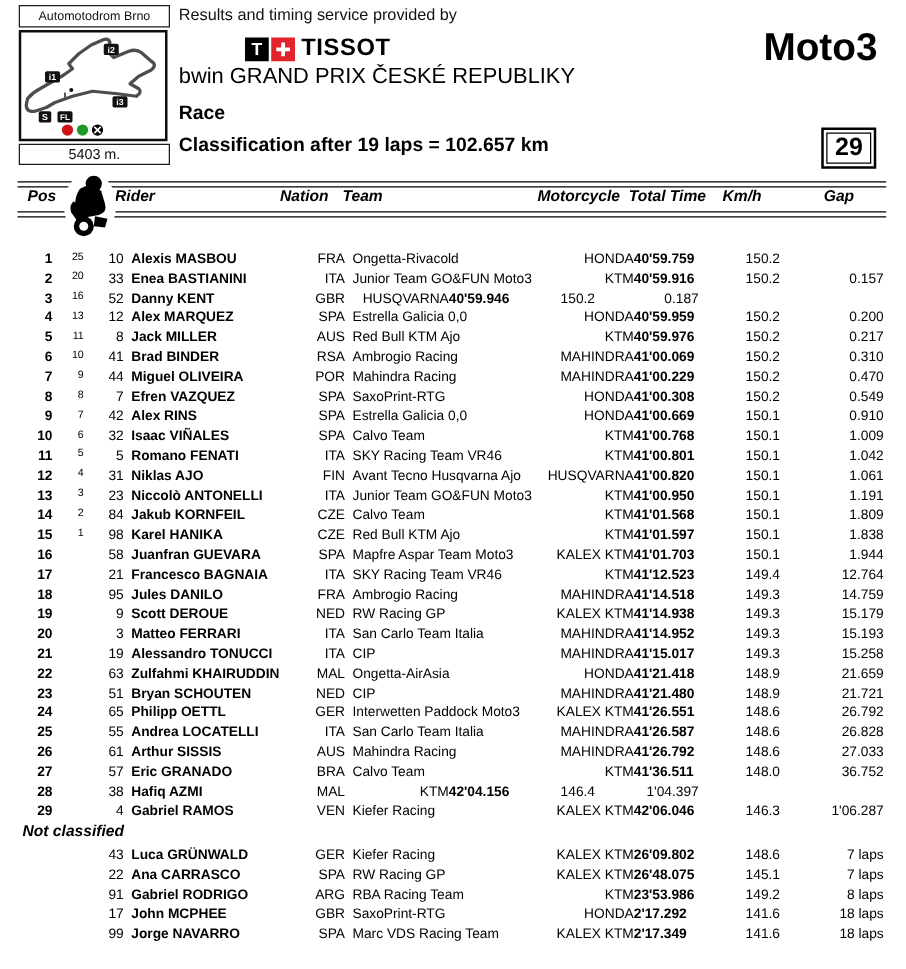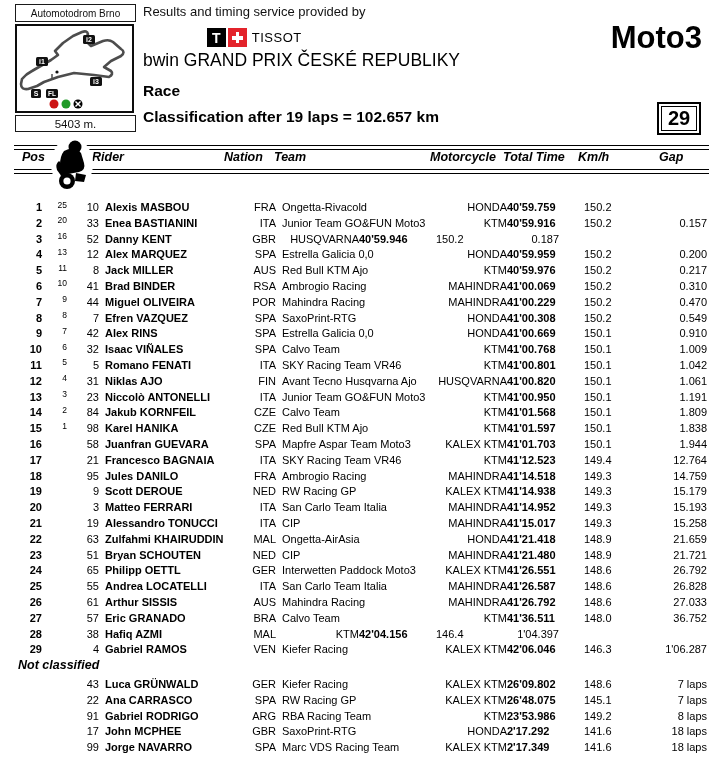--- a/index.html
+++ b/index.html
@@ -21,21 +21,21 @@
   .provided-row { position:absolute; left:143px; top:4px; height:24px; display:flex;
     align-items:center; gap:9px;flex-direction:column; }
   .provided-text { font-size:13px; color:#111; }
   .tissot { display:flex; align-items:center; gap:2px; }
   .tissot-t-box { width:19px; height:19px; background:#000; color:#fff; display:flex;
     align-items:center; justify-content:center; font-weight:bold; font-size:14px; }
   .tissot-cross-box { width:19px; height:19px; background:#e3232b; position:relative; }
   .tissot-cross-box i { position:absolute; background:#fff; }
   .tissot-cross-box i.h { left:4px; top:8px; width:11px; height:3.5px; }
   .tissot-cross-box i.v { left:8px; top:4px; width:3.5px; height:11px; }
-  .tissot-word { font-weight:normal; font-size:13px; letter-spacing:.5px; margin-left:3px; }
+  .tissot-word { font-weight:bold; font-size:19px; letter-spacing:.5px; margin-left:3px; }
   .category { position:absolute; right:23px; top:20px; font-size:31px; font-weight:bold; }
   .event-title { position:absolute; left:143px; top:50px; font-size:17.5px; font-weight:normal; }
   .session { position:absolute; left:143px; top:82px; font-size:15.5px; font-weight:bold; }
   .classification { position:absolute; left:143px; top:108px; font-size:15.5px; font-weight:bold; }
   .page-box { position:absolute; left:657px; top:102px; border:2.5px solid #000; padding:2px; background:#fff; }
   .page-box-inner { border:1.5px solid #000; padding:0 6px; font-size:20px; font-weight:bold; line-height:23px; }
 
   
   .dline { position:absolute; left:14px; width:695px; height:4.5px;
     border-top:1.5px solid #000; border-bottom:1.5px solid #000; }
@@ -51,21 +51,21 @@
   .row { display:flex; height:15.8px; line-height:15.8px; font-size:11px; white-space:nowrap; }
   .c { display:block; }
   .c.pos    { width:28px;  text-align:right; font-weight:bold; }
   .c.pts    { width:25px;  text-align:right; font-size:8.5px; position:relative; top:-2.5px; }
   .c.num    { width:32px;  text-align:right; }
   .c.name   { width:135px; text-align:left; padding-left:6px; font-weight:bold; }
   .c.nation { width:42px;  text-align:right; }
   .c.team   { width:148px; text-align:left; padding-left:6px; }
   .c.moto   { width:83px;  text-align:right; }
   .c.time   { width:77px;  font-weight:bold; }
-  .c.kmh    { width:40px;  }
+  .c.kmh    { width:40px;  text-align:right; }
   .c.gap    { width:83px;  text-align:right; }
   .nc-label { position:absolute; left:18px; top:658px; font-size:12.5px; font-weight:bold; font-style:italic; }
 
   
   svg text { font-family:"Liberation Sans", sans-serif; }
 </style>
 </head>
 <body>
 
 <div class="page">

